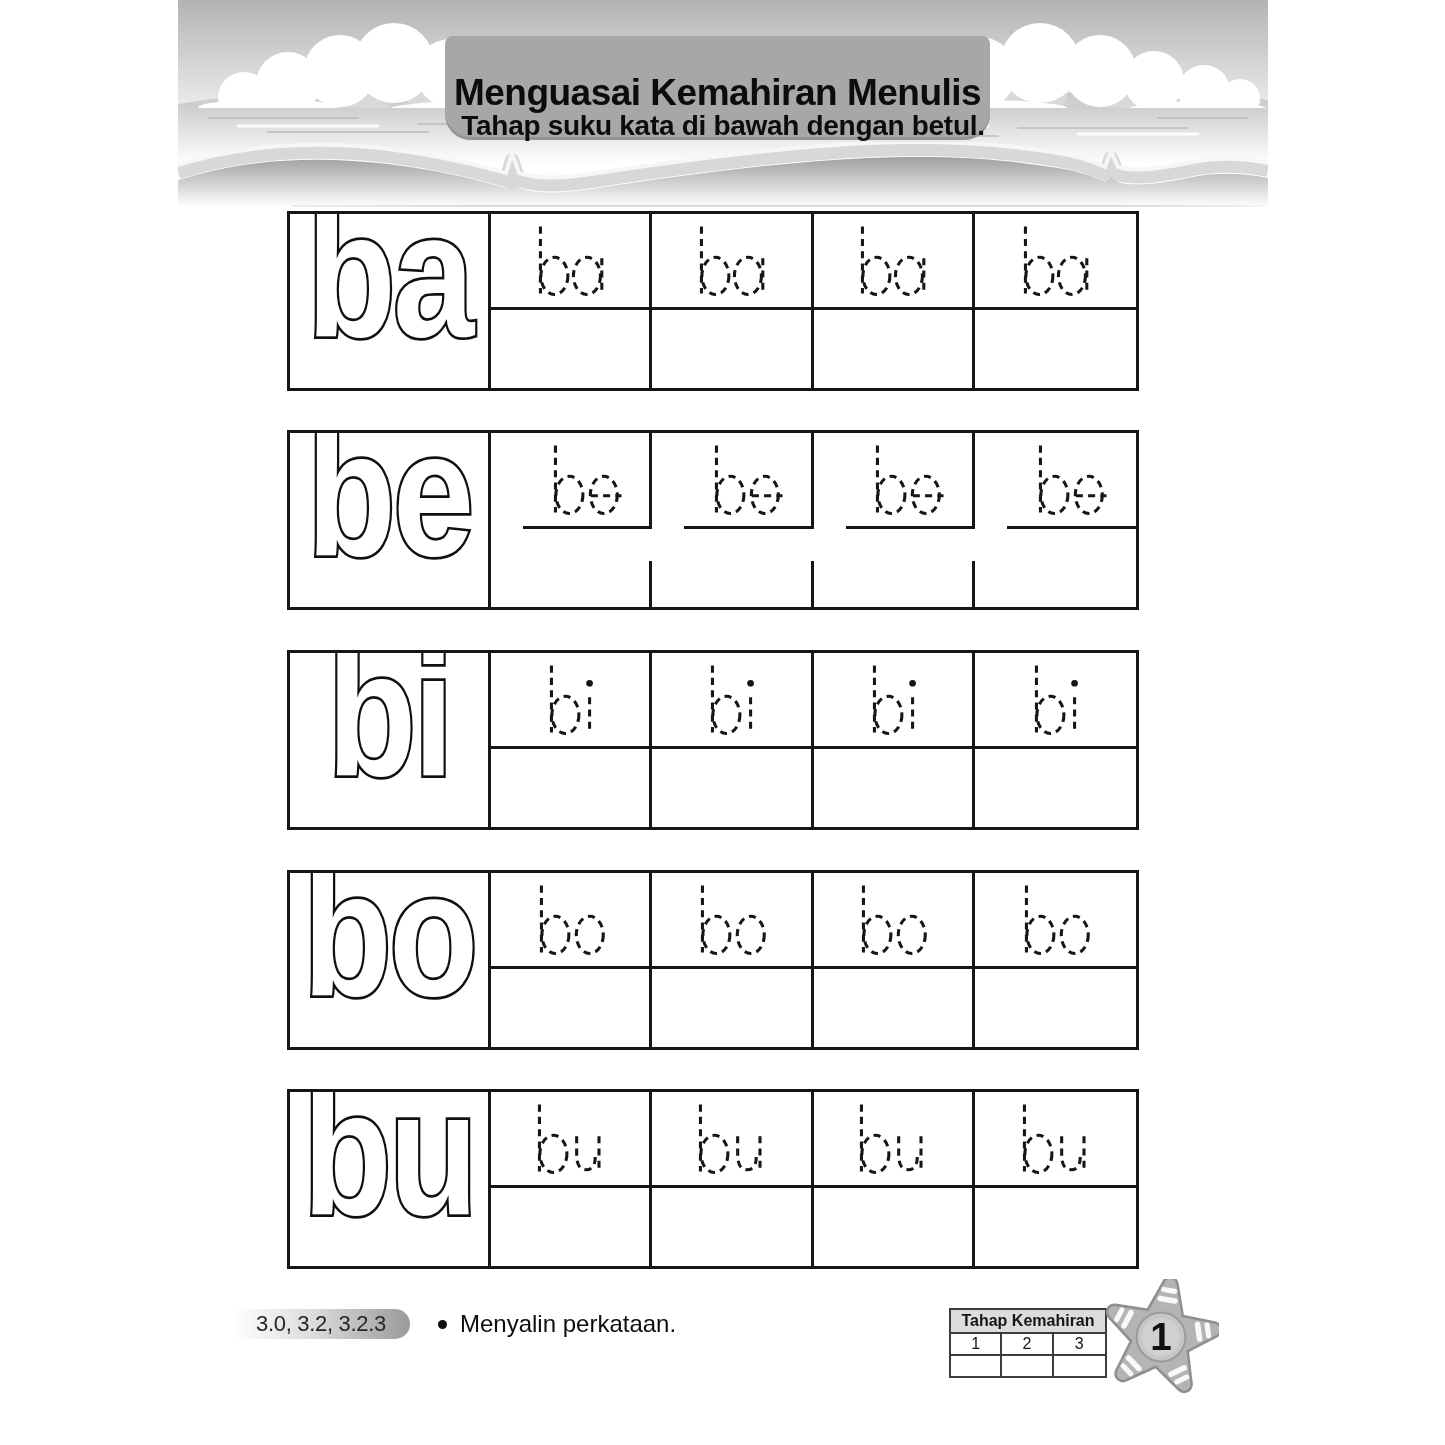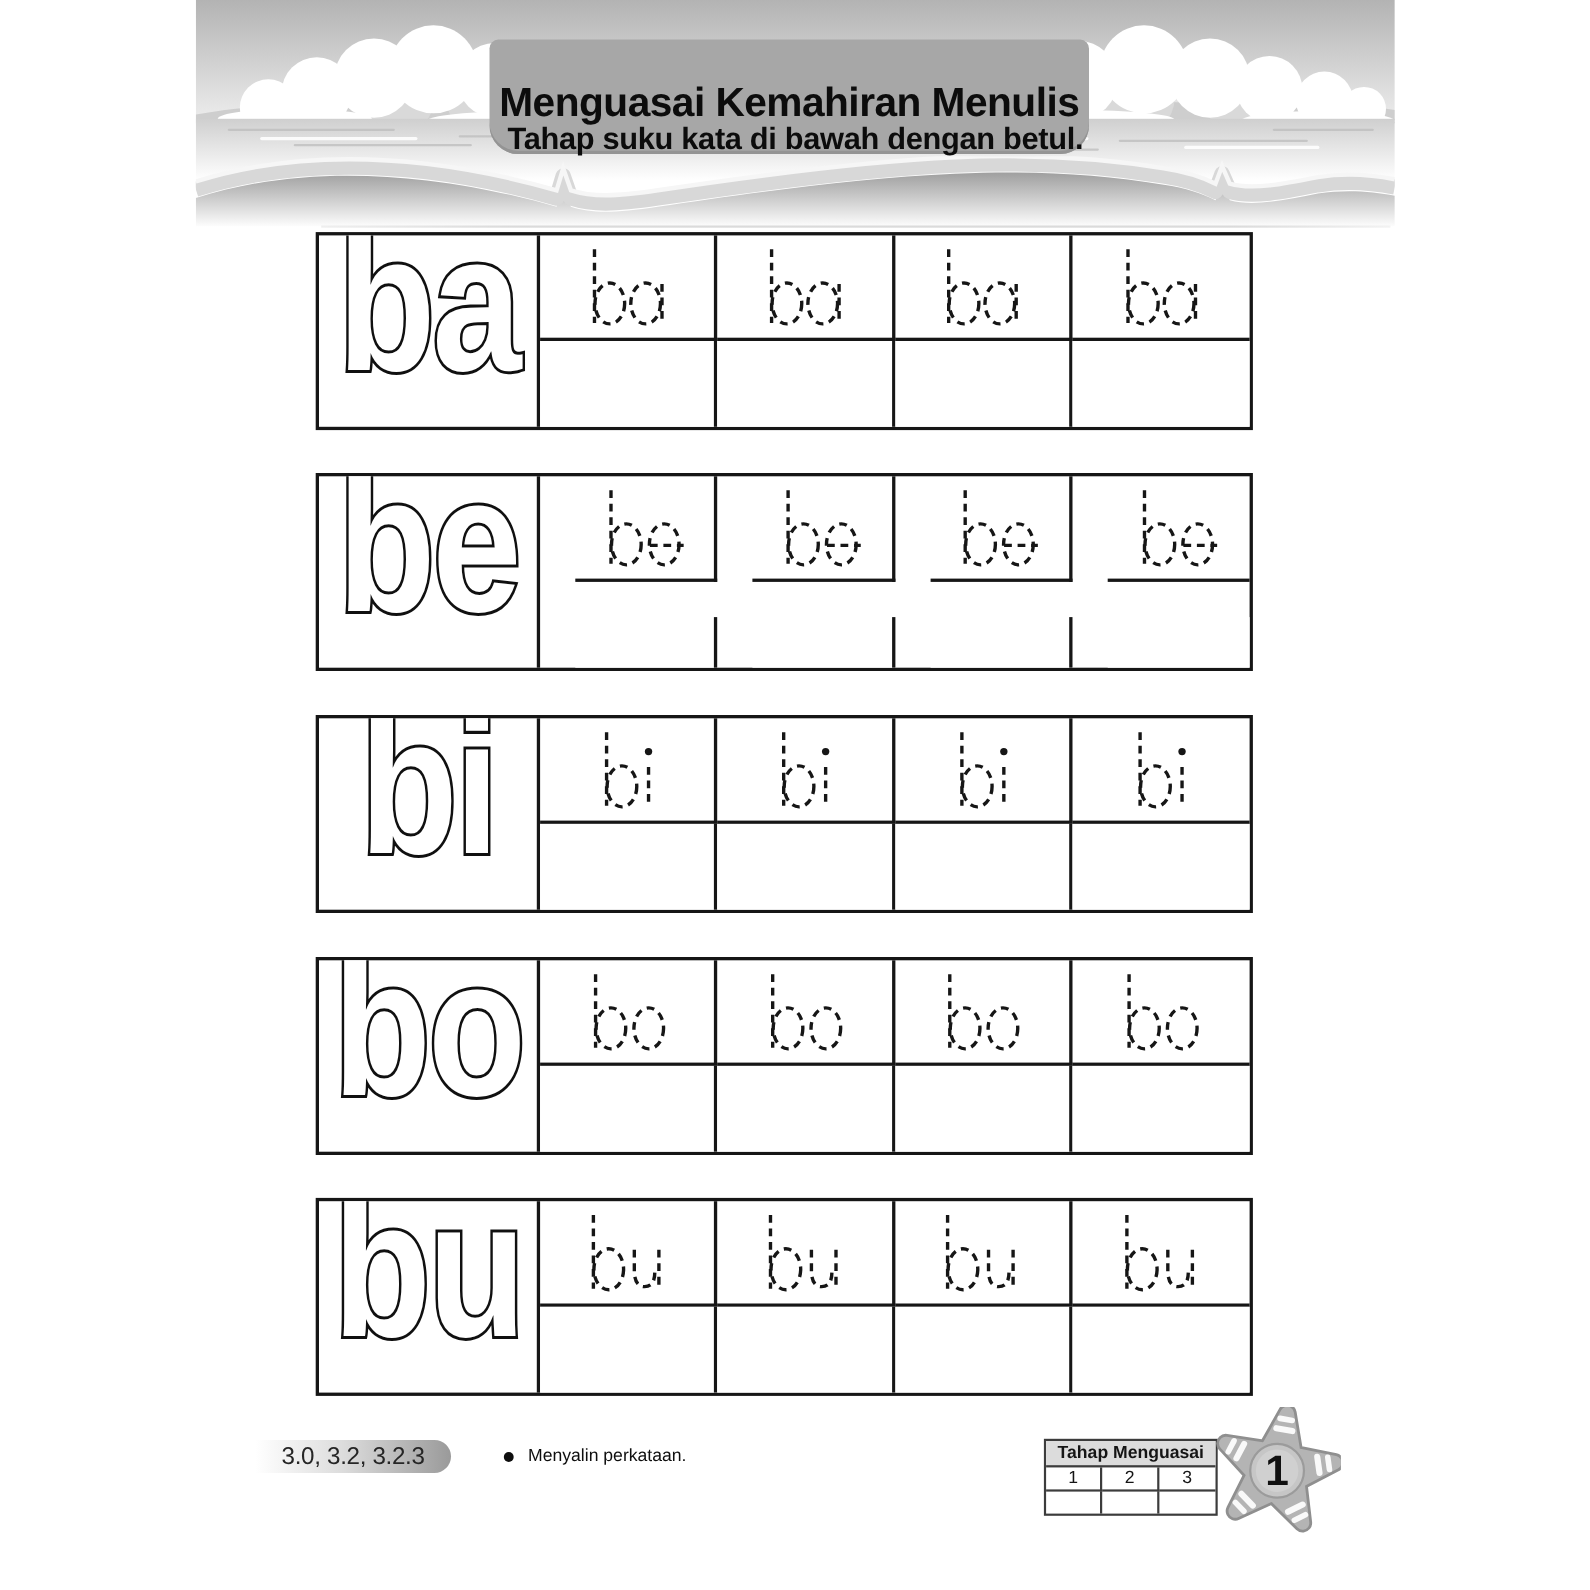--- a/index.html
+++ b/index.html
@@ -35,22 +35,22 @@
   .cell.write{border-right:3px solid #161616;background:#fff;}
   .cell.write:nth-child(9){border-right:none;}
   .tl{fill:none;stroke:#161616;stroke-width:3.3;stroke-dasharray:7.6 5.6;}
   .tdot{fill:#161616;}
 
   
   .badge{position:absolute;left:232px;top:1309px;width:178px;height:30px;
          border-radius:0 15px 15px 0;display:flex;align-items:center;justify-content:center;
          background:linear-gradient(90deg,#ffffff 0%,#dcdcdc 45%,#9a9a9a 100%);
          font-size:22px;color:#262626;letter-spacing:-.3px;}
-  .note{position:absolute;left:458px;top:1309px;height:30px;display:flex;align-items:center;
-        gap:13px;font-size:16px;color:#0e0e0e;}
+  .note{position:absolute;left:438px;top:1309px;height:30px;display:flex;align-items:center;
+        gap:13px;font-size:24px;color:#0e0e0e;}
   .note .dot{width:9px;height:9px;border-radius:50%;background:#0e0e0e;flex:0 0 auto;}
 
   .mastery{position:absolute;left:949px;top:1308px;width:154px;border:2px solid #3c3c3c;
            background:#fff;box-sizing:content-box;}
   .m-title{height:22px;background:#dcdcdc;border-bottom:2px solid #3c3c3c;display:flex;
            align-items:center;justify-content:center;font-size:16px;font-weight:bold;color:#151515;}
   .m-grid{display:grid;grid-template-columns:1fr 1fr 1fr;}
   .m-cell{height:20px;border-right:2px solid #3c3c3c;display:flex;align-items:center;
           justify-content:center;font-size:16px;color:#151515;}
   .m-cell.lastcol{border-right:none;}
@@ -359,21 +359,21 @@
 
   <div class="badge">
     <span>3.0, 3.2, 3.2.3</span>
   </div>
   <div class="note">
     <span class="dot"></span>
     <span>Menyalin perkataan.</span>
   </div>
 
   <div class="mastery">
-    <div class="m-title">Tahap Menguasai</div>
+    <div class="m-title">Tahap Kemahiran</div>
     <div class="m-grid">
       <div class="m-cell lvl">1</div>
       <div class="m-cell lvl">2</div>
       <div class="m-cell lvl lastcol">3</div>
       <div class="m-cell"></div>
       <div class="m-cell"></div>
       <div class="m-cell lastcol"></div>
     </div>
   </div>
 

